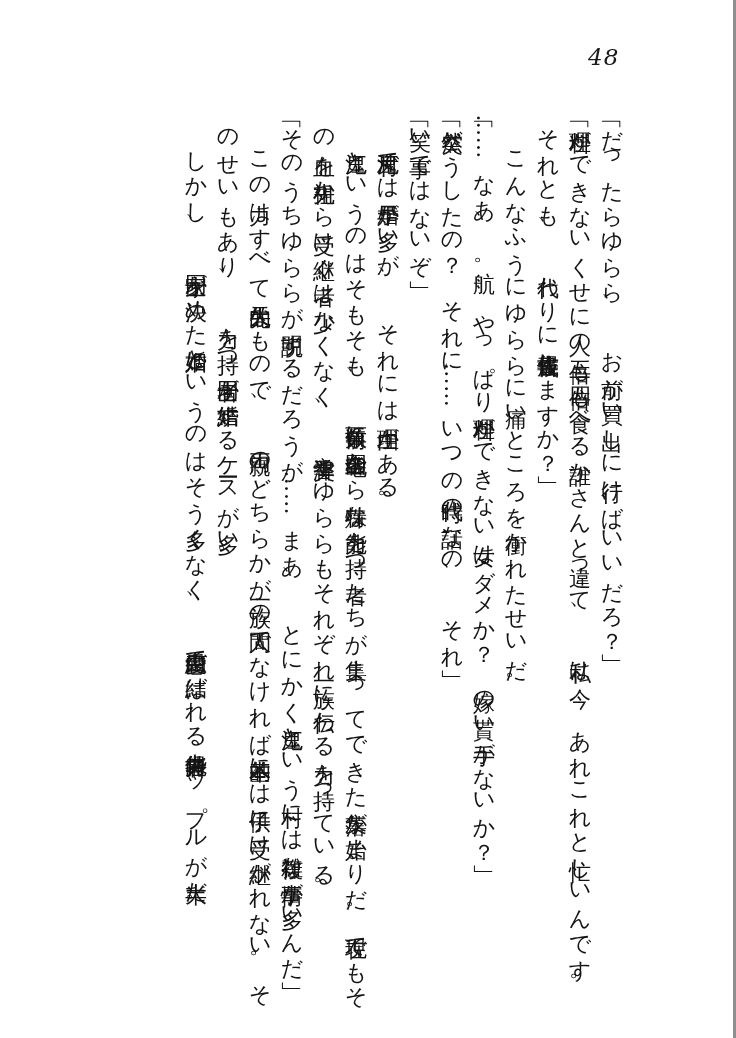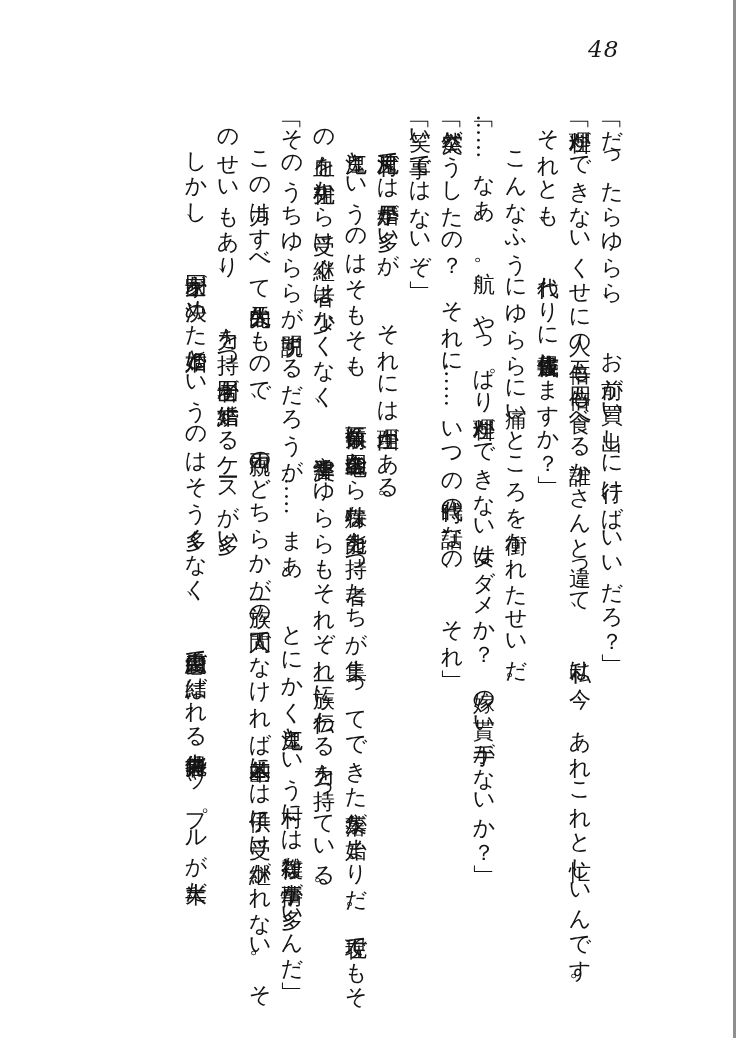--- a/index.html
+++ b/index.html
@@ -13,21 +13,21 @@
     height: 1038px;
     background: #ffffff;
     border-right: 3px solid #8f8f8f;
     box-sizing: border-box;
     overflow: hidden;
     font-family: "DejaVu Serif", "Liberation Serif", serif;
     color: #121212;
   }
   .page-number {
     position: absolute;
-    top: 36px;
+    top: 44px;
     left: 588px;
     font-size: 23px;
     font-style: italic;
     letter-spacing: 1px;
     color: #1a1a1a;
   }
   .text-block {
     position: absolute;
     top: 114px;
     right: 105px;

